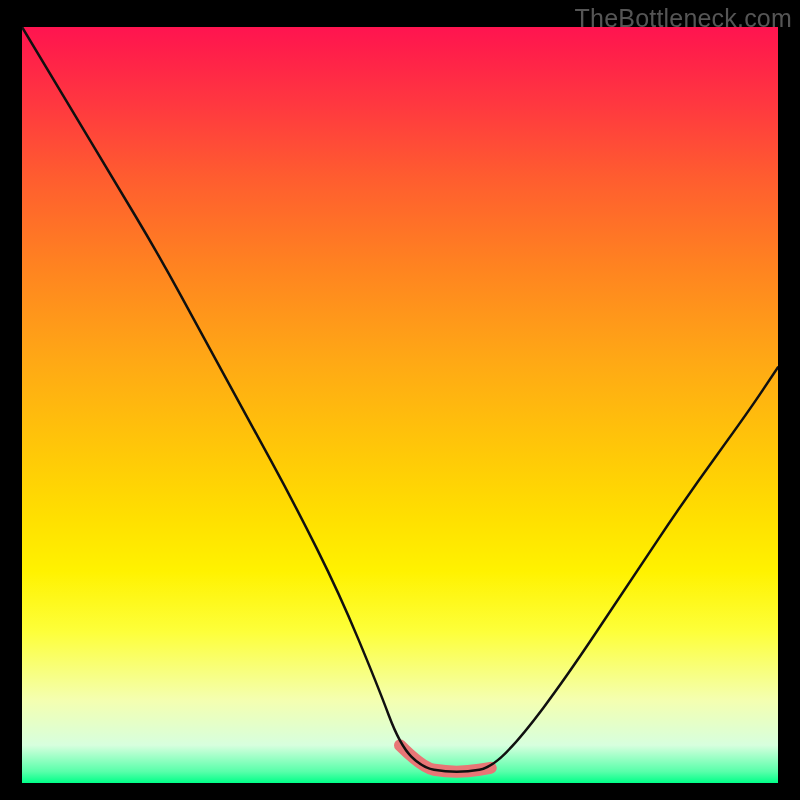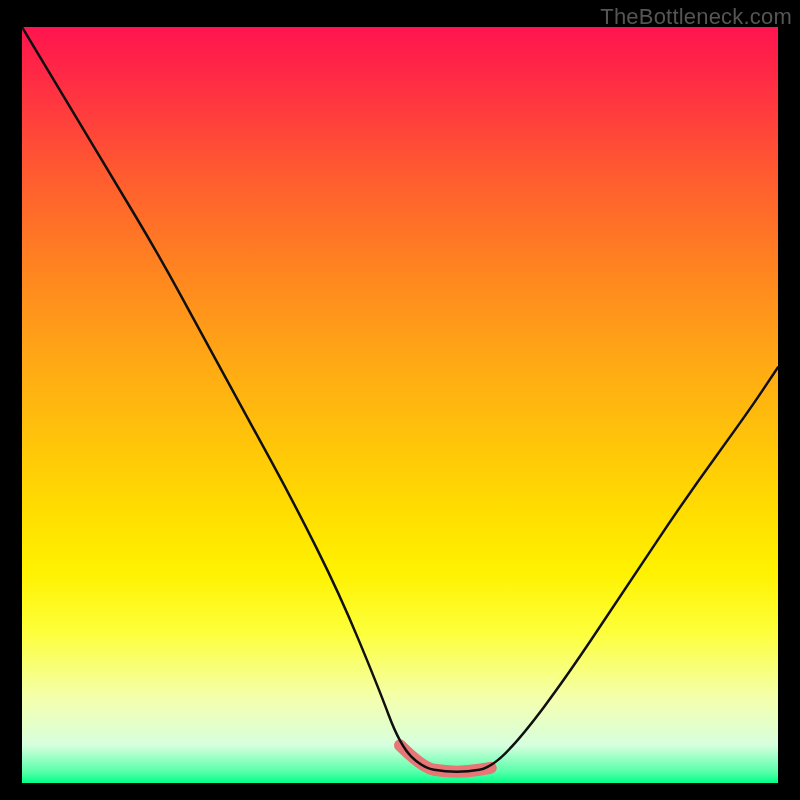--- a/index.html
+++ b/index.html
@@ -15,21 +15,21 @@
     position: relative;
     width: 800px;
     height: 800px;
     background: #000;
   }
   .watermark {
     position: absolute;
     top: 4px;
     right: 8px;
     color: #555;
-    font-size: 22px;
+    font-size: 25px;
     letter-spacing: 0.2px;
     z-index: 10;
   }
   .plot {
     position: absolute;
     left: 22px;
     top: 27px;
     width: 756px;
     height: 756px;
     overflow: hidden;

